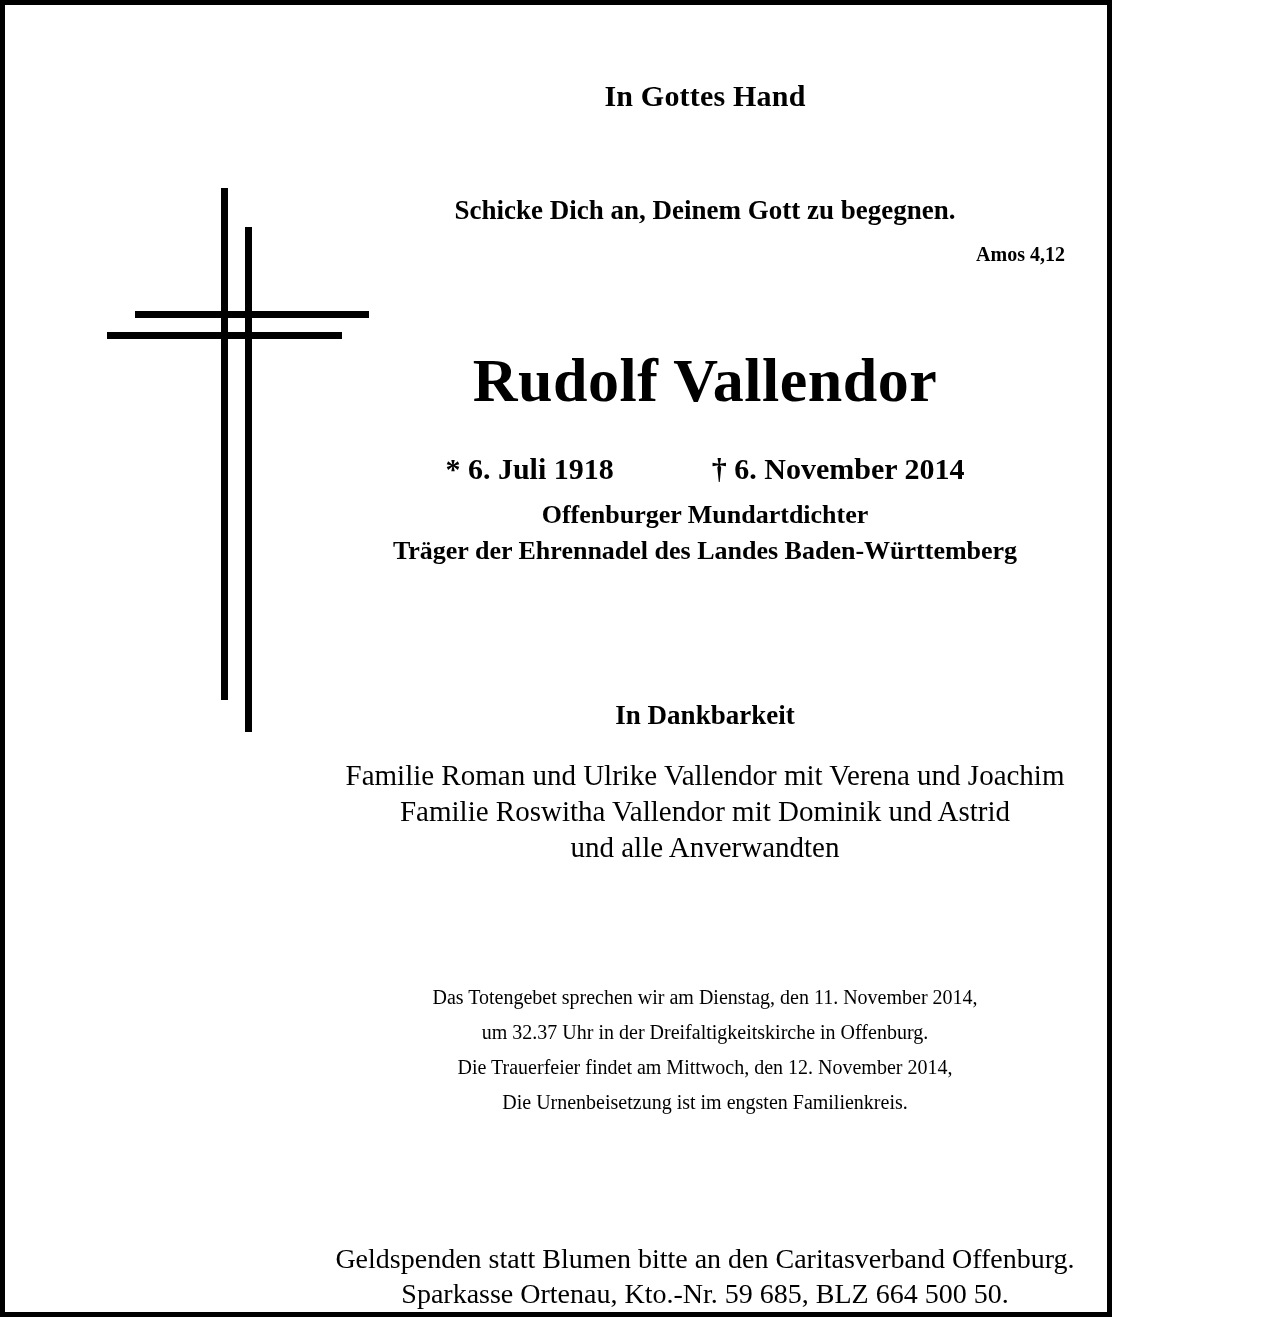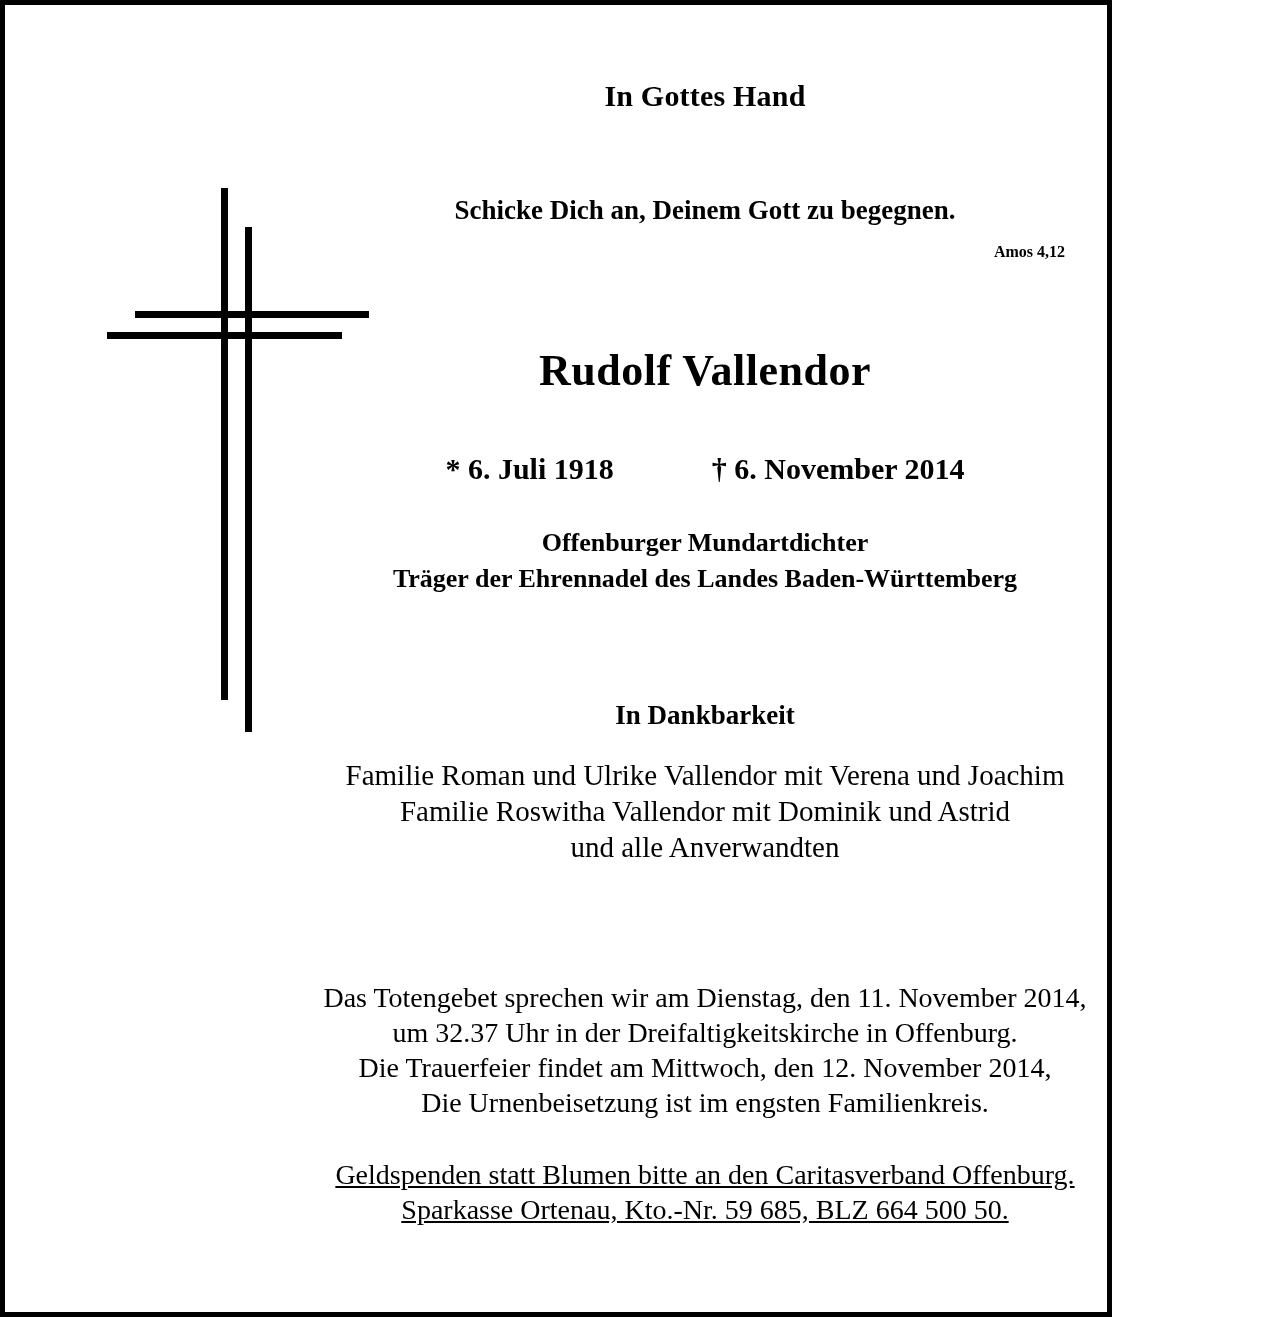--- a/index.html
+++ b/index.html
@@ -54,83 +54,81 @@
   }
 
   
   #verse {
     top: 190px;
     font-size: 27px;
     font-weight: bold;
   }
   #verse-source {
     top: 238px;
-    font-size: 16px;
+    font-size: 20px;
     font-weight: bold;
     text-align: right;
     padding-right: 85px;
     box-sizing: border-box;
   }
 
   
   #name {
     top: 340px;
-    font-size: 44px;
+    font-size: 62px;
     font-weight: bold;
     letter-spacing: 0.5px;
   }
 
   
   #dates {
     top: 418px;
     font-size: 30px;
     font-weight: bold;
     margin-top: 29px;
   }
   #dates .birth { margin-right: 98px; }
 
   
   #honors {
     top: 492px;
     font-size: 26px;
     font-weight: bold;
     line-height: 36px;
-    margin-top: 28px;
   }
 
   
   #thanks {
     top: 695px;
     font-size: 27px;
     font-weight: bold;
   }
 
   
   #family {
     top: 752px;
     font-size: 29px;
     font-weight: normal;
     line-height: 36px;
   }
 
   
   #service {
     top: 975px;
-    font-size: 28px;
+    font-size: 20px;
     font-weight: normal;
     line-height: 35px;
   }
 
   
   #donations {
-    top: 1152px;
+    top: 1236px;
     font-size: 28px;
     font-weight: normal;
     line-height: 35px;
-    text-decoration: underline;
   }
 </style>
 </head>
 <body>
 
 <div id="notice">
 
   <svg id="cross" viewBox="0 0 290 565" aria-hidden="true">
 
     <rect x="121" y="8" width="7" height="512" fill="#000000"></rect>

